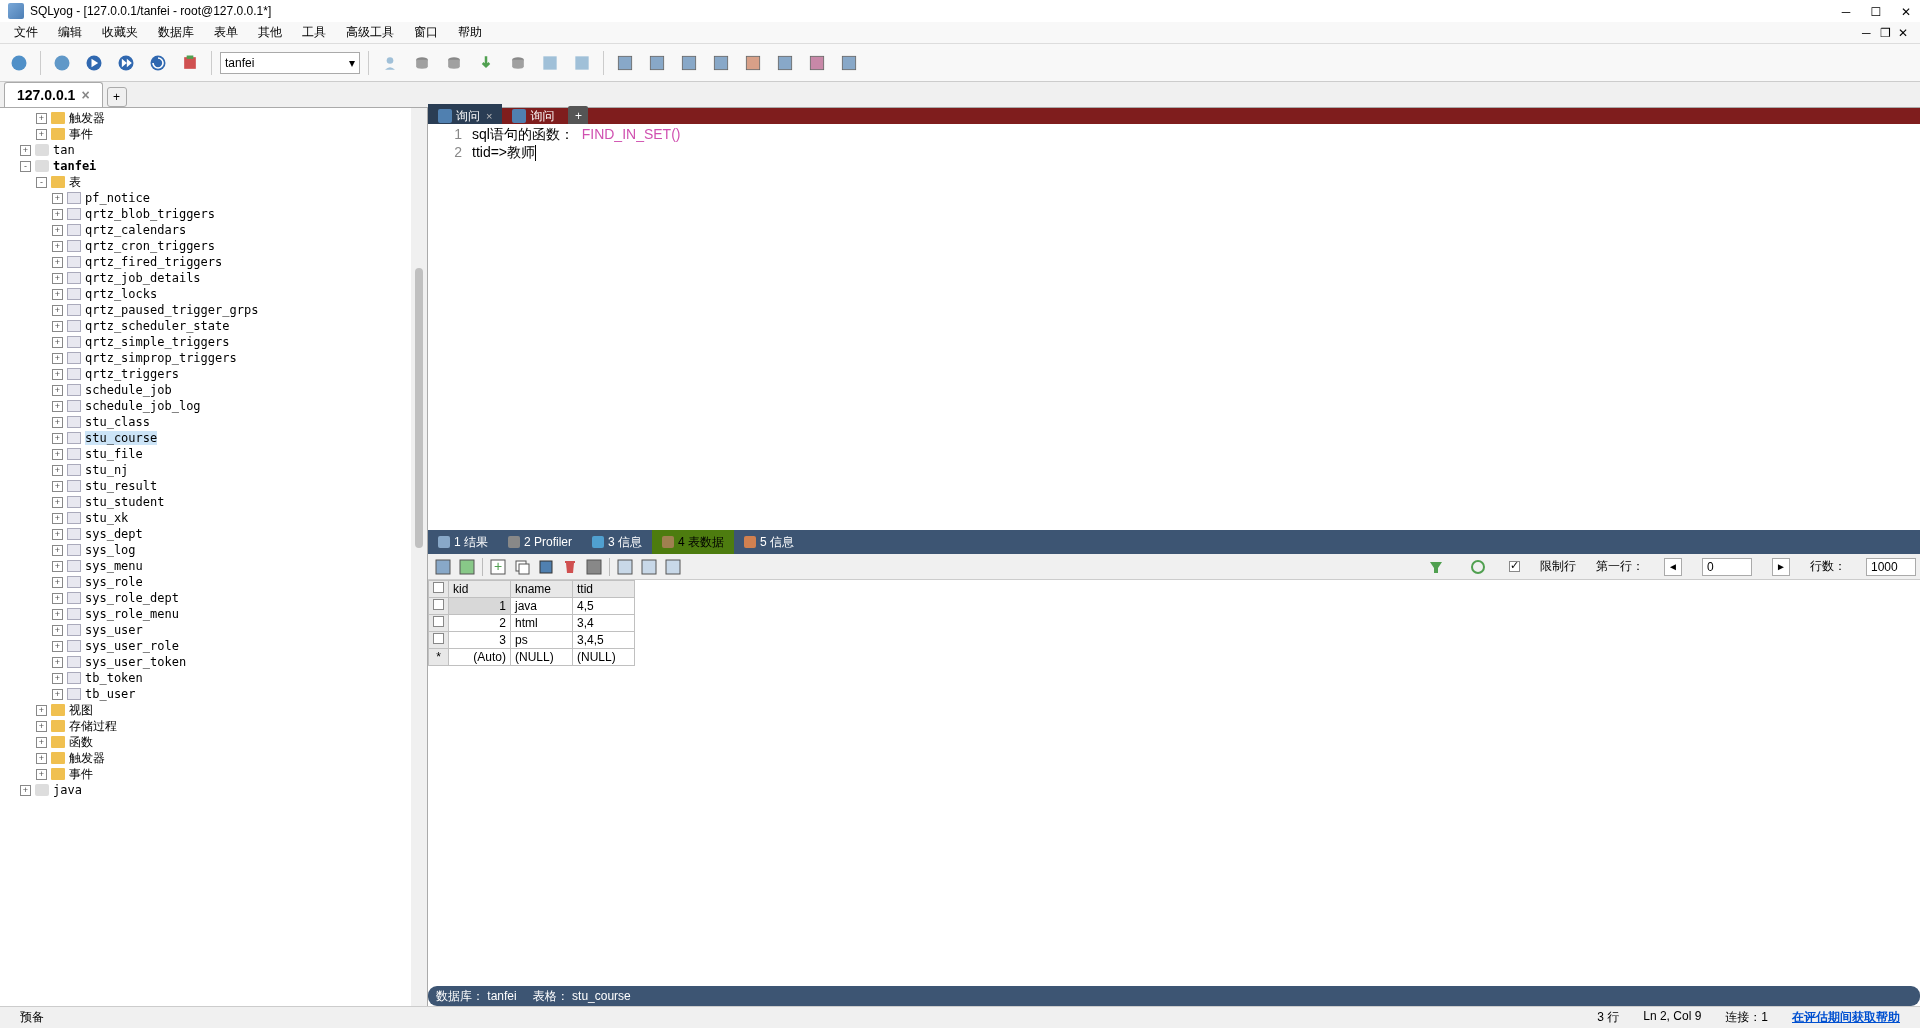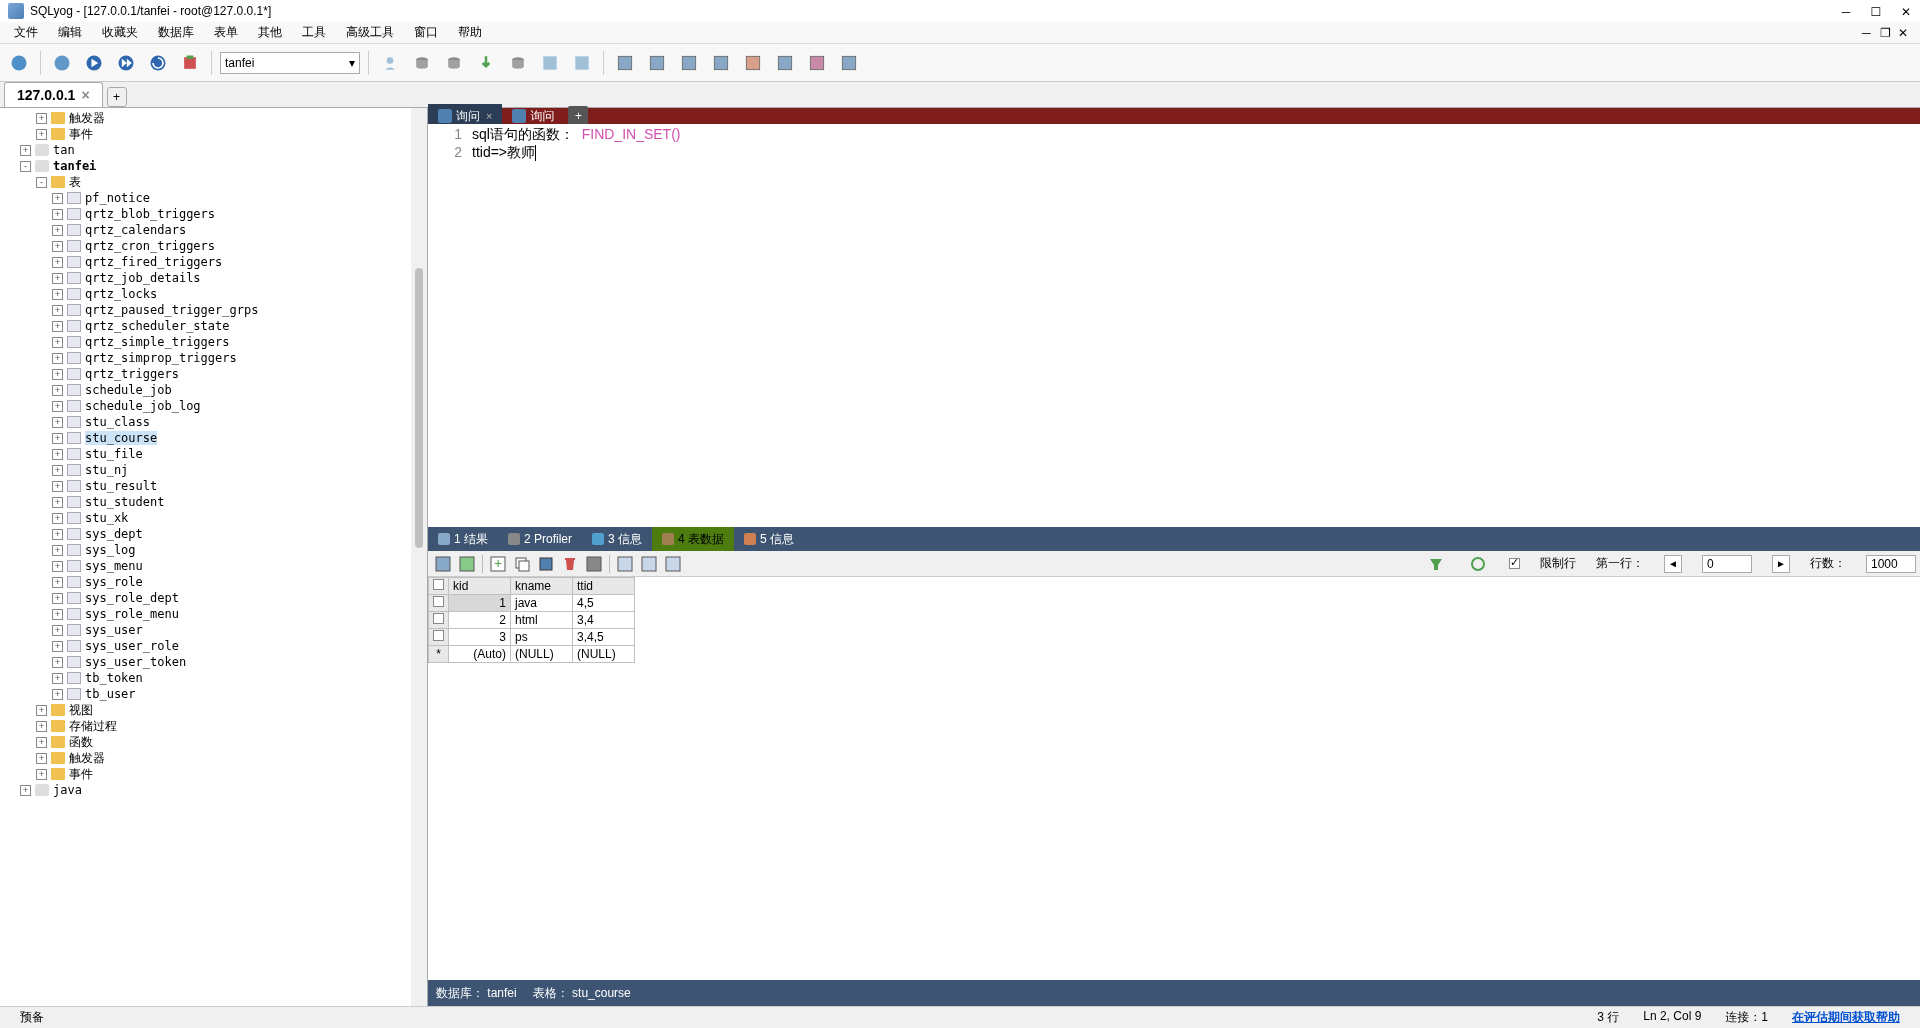--- a/index.html
+++ b/index.html
@@ -93,21 +93,21 @@
     .grid-table { border-collapse: collapse; font-family: "Courier New", monospace; font-size: 12px; }
     .grid-table th, .grid-table td { border: 1px solid #c0c0c0; padding: 1px 4px; height: 17px; }
     .grid-table th { background: #e8e8e8; text-align: left; font-weight: normal; }
     .grid-table .row-marker { width: 18px; background: #e8e8e8; text-align: center; }
     .grid-table .checkbox-cell { width: 18px; background: #e8e8e8; text-align: center; }
     .grid-table td.selected-cell { background: #d8d8d8; text-align: right; }
     .grid-table td.num-col { text-align: right; width: 62px; }
     .grid-table td.text-col { width: 62px; }
 
     
-    .result-status { height: 26px; background: #3d5573; color: #fff; font-size: 12px; display: flex; align-items: center; padding: 0 8px; gap: 16px; font-family: "SimSun", monospace; }
+    .result-status { height: 20px; background: #3d5573; color: #fff; font-size: 12px; display: flex; align-items: center; padding: 0 8px; gap: 16px; font-family: "SimSun", monospace; border-radius: 9px; }
 
     
     .statusbar { height: 22px; background: #f0f0f0; border-top: 1px solid #ccc; display: flex; align-items: center; padding: 0 8px; font-size: 12px; }
     .status-seg { padding: 0 12px; }
     .status-right { margin-left: auto; display: flex; }
     .status-link { color: #0050d0; text-decoration: underline; font-weight: bold; cursor: pointer; }
 
     .checkbox-empty { display: inline-block; width: 11px; height: 11px; border: 1px solid #888; background: #fff; }
     .checkbox-checked { display: inline-block; width: 11px; height: 11px; border: 1px solid #888; background: #fff; position: relative; }
     .checkbox-checked::after { content: "✓"; position: absolute; top: -3px; left: 0; font-size: 11px; }

